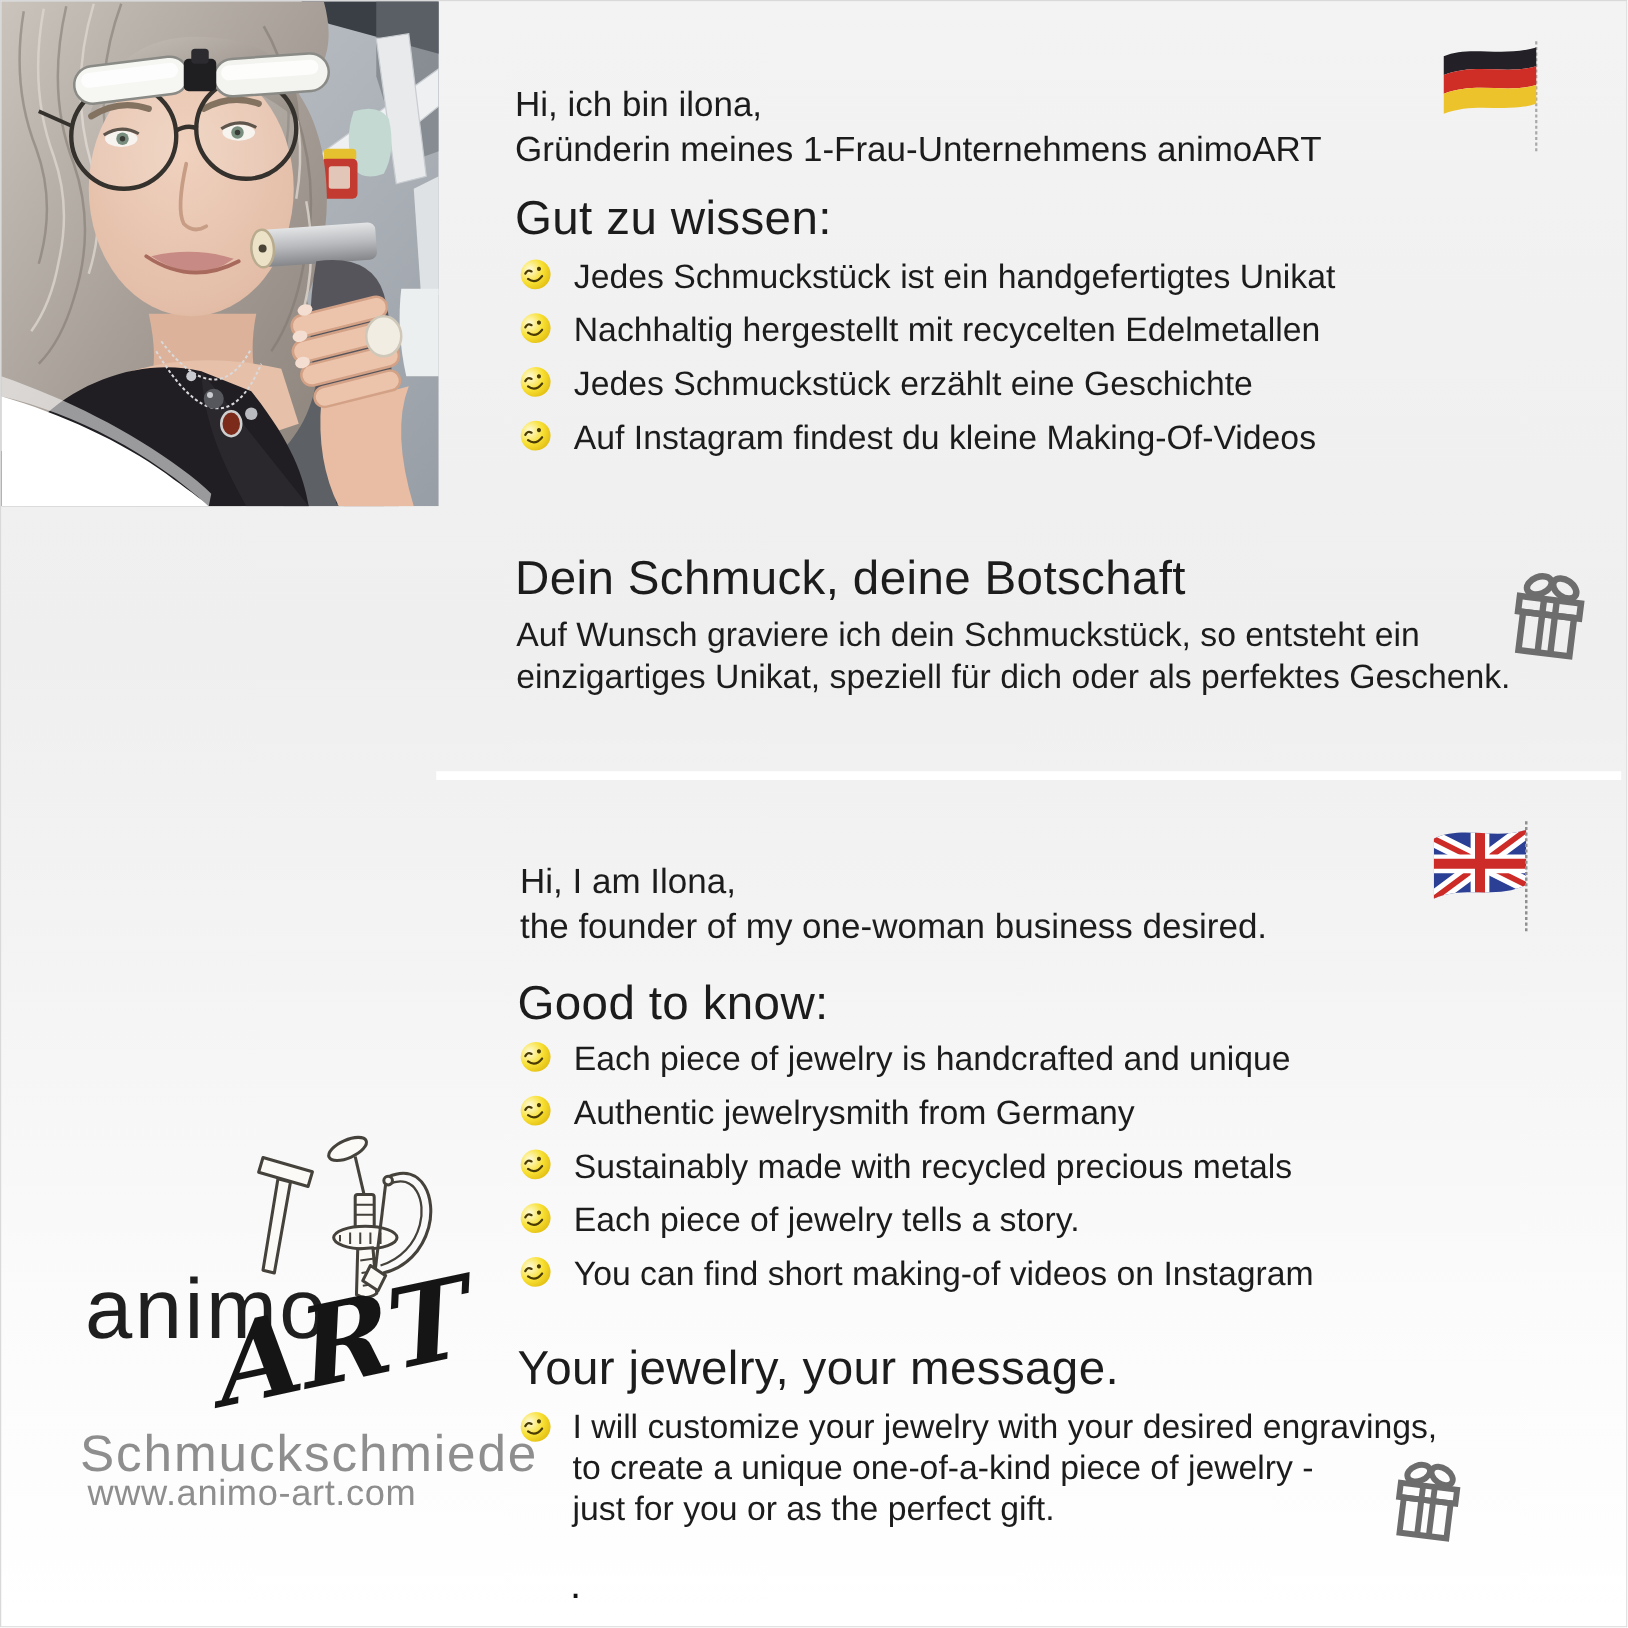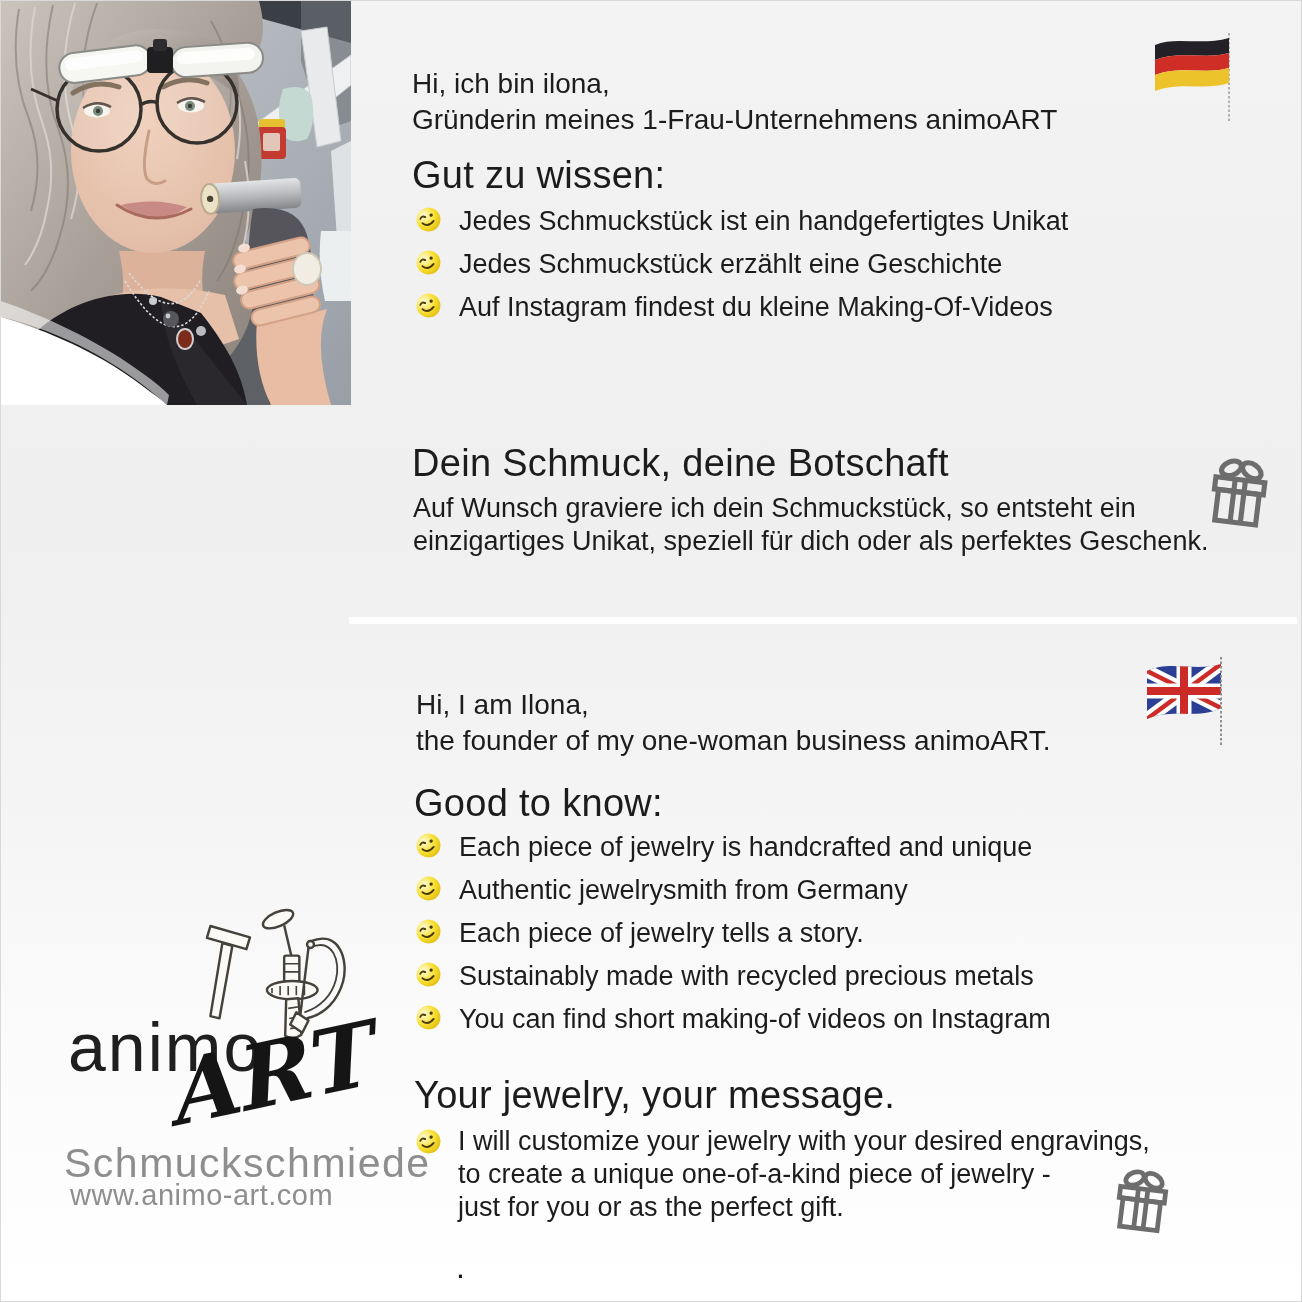--- a/index.html
+++ b/index.html
@@ -218,20 +218,33 @@
       <span class="smiley">
           <svg viewBox="0 0 26 26">
             <g transform="rotate(-14 13 13)">
               <circle cx="13" cy="13" r="11.5" fill="url(#sg)"></circle>
               <path d="M5.5 10.5 Q8 7.5 10.5 10" stroke="#4a3b05" stroke-width="1.8" fill="none" stroke-linecap="round"></path>
               <circle cx="16.5" cy="9.5" r="1.6" fill="#4a3b05"></circle>
               <path d="M6.5 15 Q11 20.5 17.5 15.5" stroke="#4a3b05" stroke-width="1.8" fill="none" stroke-linecap="round"></path>
             </g>
           </svg>
         </span>
+      <span class="txt b-text">Nachhaltig hergestellt mit recycelten Edelmetallen</span>
+    </div>
+    <div class="b-row">
+      <span class="smiley">
+          <svg viewBox="0 0 26 26">
+            <g transform="rotate(-14 13 13)">
+              <circle cx="13" cy="13" r="11.5" fill="url(#sg)"></circle>
+              <path d="M5.5 10.5 Q8 7.5 10.5 10" stroke="#4a3b05" stroke-width="1.8" fill="none" stroke-linecap="round"></path>
+              <circle cx="16.5" cy="9.5" r="1.6" fill="#4a3b05"></circle>
+              <path d="M6.5 15 Q11 20.5 17.5 15.5" stroke="#4a3b05" stroke-width="1.8" fill="none" stroke-linecap="round"></path>
+            </g>
+          </svg>
+        </span>
       <span class="txt b-text">Jedes Schmuckstück erzählt eine Geschichte</span>
     </div>
     <div class="b-row">
       <span class="smiley">
           <svg viewBox="0 0 26 26">
             <g transform="rotate(-14 13 13)">
               <circle cx="13" cy="13" r="11.5" fill="url(#sg)"></circle>
               <path d="M5.5 10.5 Q8 7.5 10.5 10" stroke="#4a3b05" stroke-width="1.8" fill="none" stroke-linecap="round"></path>
               <circle cx="16.5" cy="9.5" r="1.6" fill="#4a3b05"></circle>
               <path d="M6.5 15 Q11 20.5 17.5 15.5" stroke="#4a3b05" stroke-width="1.8" fill="none" stroke-linecap="round"></path>
@@ -272,21 +285,21 @@
       <path d="M6 20 L80 57 M6 68 L80 13" stroke="#ffffff" stroke-width="13" fill="none"></path>
       <path d="M6 20 L80 57 M6 68 L80 13" stroke="#cc2b27" stroke-width="4.5" fill="none"></path>
       <path d="M43 6 L43 74 M2 40 L86 40" stroke="#ffffff" stroke-width="15" fill="none"></path>
       <path d="M43 6 L43 74 M2 40 L86 40" stroke="#cc2b27" stroke-width="8" fill="none"></path>
     </g>
     <line x1="80" y1="6" x2="80" y2="94" stroke="#8f8f8f" stroke-width="2" stroke-dasharray="2.5 2"></line>
   </svg>
 
   <div class="abs intro" style="left:415px;top:686px;">
     <div>Hi, I am Ilona,</div>
-    <div>the founder of my one-woman business animoART.</div>
+    <div>the founder of my one-woman business desired.</div>
   </div>
 
   <div class="abs h1" style="left:413px;top:780px;">Good to know:</div>
 
   <div class="abs" style="left:414px;top:831px;">
     <div class="b-row">
       <span class="smiley">
           <svg viewBox="0 0 26 26">
             <g transform="rotate(-14 13 13)">
               <circle cx="13" cy="13" r="11.5" fill="url(#sg)"></circle>
@@ -315,34 +328,34 @@
       <span class="smiley">
           <svg viewBox="0 0 26 26">
             <g transform="rotate(-14 13 13)">
               <circle cx="13" cy="13" r="11.5" fill="url(#sg)"></circle>
               <path d="M5.5 10.5 Q8 7.5 10.5 10" stroke="#4a3b05" stroke-width="1.8" fill="none" stroke-linecap="round"></path>
               <circle cx="16.5" cy="9.5" r="1.6" fill="#4a3b05"></circle>
               <path d="M6.5 15 Q11 20.5 17.5 15.5" stroke="#4a3b05" stroke-width="1.8" fill="none" stroke-linecap="round"></path>
             </g>
           </svg>
         </span>
+      <span class="txt b-text">Sustainably made with recycled precious metals</span>
+    </div>
+    <div class="b-row">
+      <span class="smiley">
+          <svg viewBox="0 0 26 26">
+            <g transform="rotate(-14 13 13)">
+              <circle cx="13" cy="13" r="11.5" fill="url(#sg)"></circle>
+              <path d="M5.5 10.5 Q8 7.5 10.5 10" stroke="#4a3b05" stroke-width="1.8" fill="none" stroke-linecap="round"></path>
+              <circle cx="16.5" cy="9.5" r="1.6" fill="#4a3b05"></circle>
+              <path d="M6.5 15 Q11 20.5 17.5 15.5" stroke="#4a3b05" stroke-width="1.8" fill="none" stroke-linecap="round"></path>
+            </g>
+          </svg>
+        </span>
       <span class="txt b-text">Each piece of jewelry tells a story.</span>
-    </div>
-    <div class="b-row">
-      <span class="smiley">
-          <svg viewBox="0 0 26 26">
-            <g transform="rotate(-14 13 13)">
-              <circle cx="13" cy="13" r="11.5" fill="url(#sg)"></circle>
-              <path d="M5.5 10.5 Q8 7.5 10.5 10" stroke="#4a3b05" stroke-width="1.8" fill="none" stroke-linecap="round"></path>
-              <circle cx="16.5" cy="9.5" r="1.6" fill="#4a3b05"></circle>
-              <path d="M6.5 15 Q11 20.5 17.5 15.5" stroke="#4a3b05" stroke-width="1.8" fill="none" stroke-linecap="round"></path>
-            </g>
-          </svg>
-        </span>
-      <span class="txt b-text">Sustainably made with recycled precious metals</span>
     </div>
     <div class="b-row">
       <span class="smiley">
           <svg viewBox="0 0 26 26">
             <g transform="rotate(-14 13 13)">
               <circle cx="13" cy="13" r="11.5" fill="url(#sg)"></circle>
               <path d="M5.5 10.5 Q8 7.5 10.5 10" stroke="#4a3b05" stroke-width="1.8" fill="none" stroke-linecap="round"></path>
               <circle cx="16.5" cy="9.5" r="1.6" fill="#4a3b05"></circle>
               <path d="M6.5 15 Q11 20.5 17.5 15.5" stroke="#4a3b05" stroke-width="1.8" fill="none" stroke-linecap="round"></path>
             </g>

